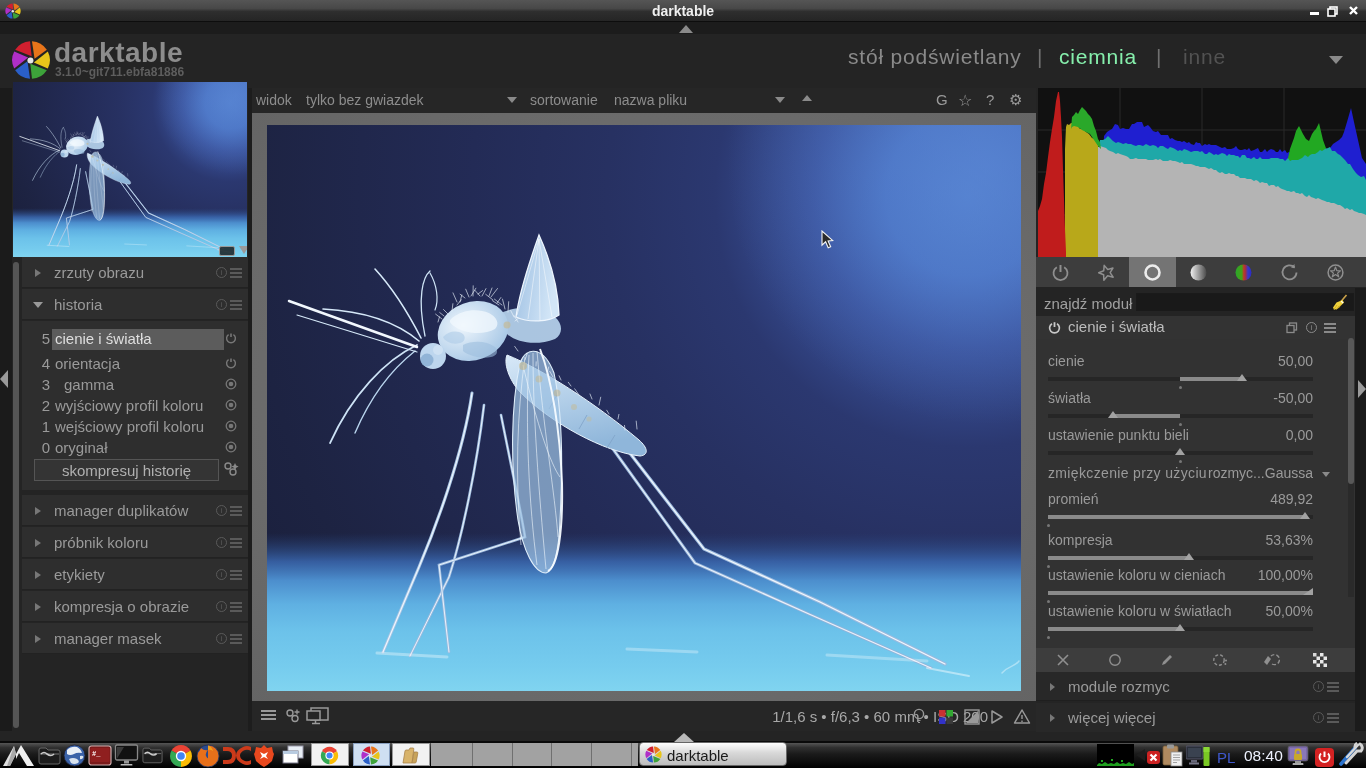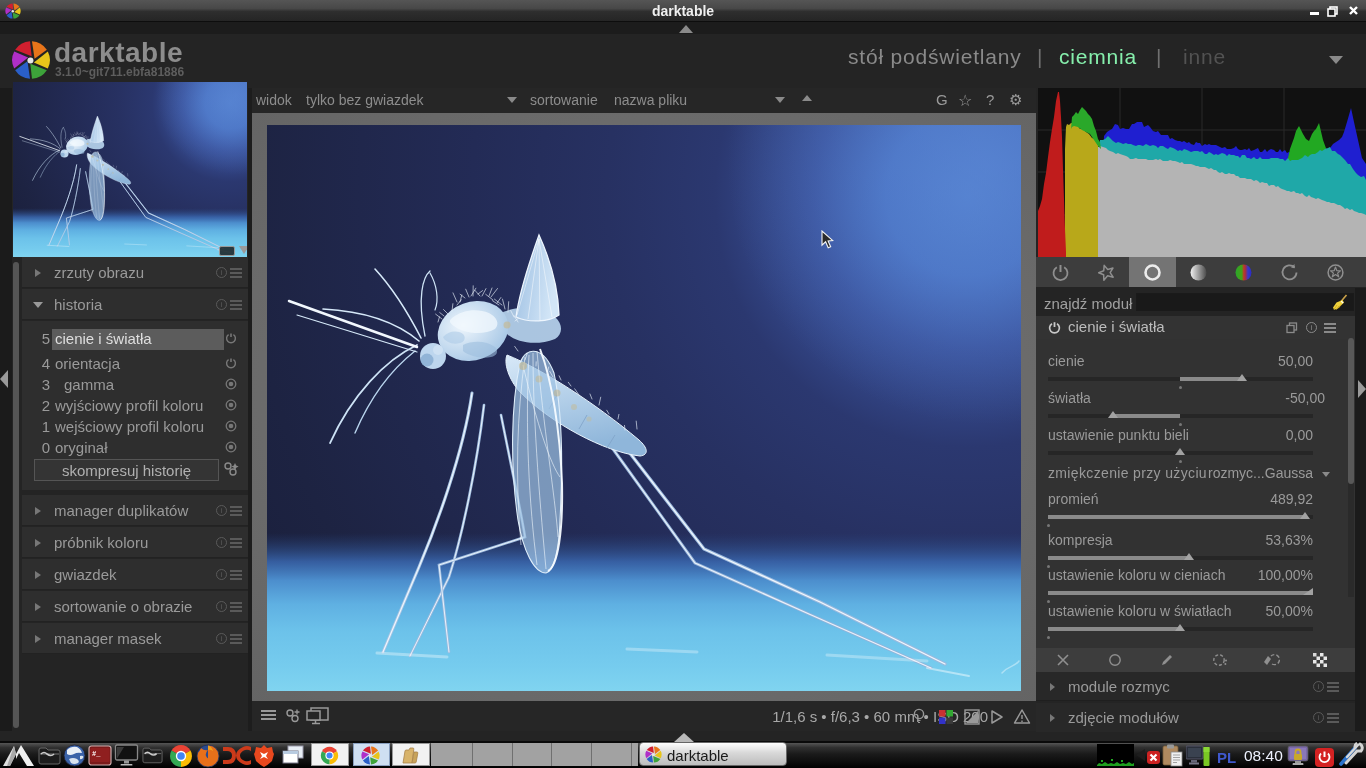--- a/index.html
+++ b/index.html
@@ -277,31 +277,31 @@
     <div class="lbl seclbl">próbnik koloru</div>
  <div class="icoI" style="left:194px;top:10px">i</div>
     <div class="icoH" style="left:208px;top:11px">
       <i></i>
       <i></i>
       <i></i>
     </div>
   </div>
 <div class="abs secrow" style="top:559px">
     <div class="tri-rt"></div>
-    <div class="lbl seclbl">gwiazdek</div>
+    <div class="lbl seclbl">etykiety</div>
  <div class="icoI" style="left:194px;top:10px">i</div>
     <div class="icoH" style="left:208px;top:11px">
       <i></i>
       <i></i>
       <i></i>
     </div>
   </div>
 <div class="abs secrow" style="top:591px">
     <div class="tri-rt"></div>
-    <div class="lbl seclbl">sortowanie o obrazie</div>
+    <div class="lbl seclbl">kompresja o obrazie</div>
  <div class="icoI" style="left:194px;top:10px">i</div>
     <div class="icoH" style="left:208px;top:11px">
       <i></i>
       <i></i>
       <i></i>
     </div>
   </div>
 <div class="abs secrow" style="top:623px">
     <div class="tri-rt"></div>
     <div class="lbl seclbl">manager masek</div>
@@ -462,21 +462,21 @@
     </div>
 </div>
 <div class="abs" id="modbody" style="left:1036px;top:339px;width:319px;height:309px;background:#323232;font-size:15px">
 <div class="slider-label" style="left:12px;top:14px">cienie</div>
     <div class="slider-val" style="left:177px;top:14px;width:100px">50,00</div>
 <div class="track" style="left:12px;top:38px;width:265px"></div>
     <div class="fill" style="left:144px;top:38px;width:62px"></div>
 <div class="mark" style="left:201px;top:35px"></div>
     <div class="dot" style="left:143px;top:47px"></div>
 <div class="slider-label" style="left:12px;top:51px">światła</div>
-    <div class="slider-val" style="left:189px;top:51px;width:100px">-50,00</div>
+    <div class="slider-val" style="left:177px;top:51px;width:100px">-50,00</div>
 <div class="track" style="left:12px;top:75px;width:265px"></div>
     <div class="fill" style="left:77px;top:75px;width:67px"></div>
 <div class="mark" style="left:72px;top:72px"></div>
     <div class="dot" style="left:143px;top:84px"></div>
 <div class="slider-label" style="left:12px;top:88px">ustawienie punktu bieli</div>
     <div class="slider-val" style="left:177px;top:88px;width:100px">0,00</div>
 <div class="track" style="left:12px;top:112px;width:265px"></div>
 <div class="mark" style="left:139px;top:109px"></div>
     <div class="dot" style="left:143px;top:121px"></div>
 <div class="slider-label" style="left:12px;top:126px;letter-spacing:0.35px">zmiękczenie przy użyciu</div>
@@ -543,21 +543,21 @@
 <div class="abs seclbl" style="left:32px;top:6px">module rozmyc</div>
 <div class="icoI" style="left:277px;top:9px">i</div>
     <div class="icoH" style="left:291px;top:10px">
       <i></i>
       <i></i>
       <i></i>
     </div>
   </div>
 <div class="abs" style="left:1036px;top:703px;width:319px;height:29px;background:#282828">
 <div class="abs tri-rt" style="left:14px;top:11px;border-left-color:#777"></div>
-<div class="abs seclbl" style="left:32px;top:6px">zdjęcie modułów</div>
+<div class="abs seclbl" style="left:32px;top:6px">więcej więcej</div>
 <div class="icoI" style="left:277px;top:9px">i</div>
     <div class="icoH" style="left:291px;top:10px">
       <i></i>
       <i></i>
       <i></i>
     </div>
   </div>
 
 <div class="abs" style="left:1355px;top:288px;width:11px;height:443px;background:#1b1b1b"></div>
 <div class="abs" style="left:1348px;top:339px;width:6px;height:258px;background:#2a2a2a"></div>
@@ -672,21 +672,21 @@
     <path d="M11,11 H18 M11,13.5 H18 M11,16 H18 M11,18.5 H15" stroke="#999" stroke-width="0.9"></path>
   </svg>
 <svg class="abs" style="left:1186px;top:745px" width="24" height="22" viewBox="0 0 24 22">
     <rect x="0" y="1" width="17" height="13" rx="1" fill="#2a2f3a" stroke="#556" stroke-width="1"></rect>
     <rect x="2" y="3" width="13" height="9" fill="#3a4250"></rect>
     <rect x="5" y="15" width="6" height="2.5" fill="#667"></rect>
     <rect x="3" y="17.5" width="10" height="2" fill="#778"></rect>
     <rect x="17.5" y="2" width="6" height="19" rx="1" fill="#7ac824"></rect>
     <rect x="17.5" y="2" width="6" height="5" fill="#8ad834"></rect>
   </svg>
-<div class="abs" style="left:1217px;top:749px;color:#3f58cc;font-size:15px;font-weight:bold">PL</div>
+<div class="abs" style="left:1217px;top:749px;color:#3f58cc;font-size:15px;font-weight:normal">PL</div>
 <div class="abs" style="left:1244px;top:747px;color:#eef2ff;font-size:15.5px">08:40</div>
 <svg class="abs" style="left:1287px;top:745px" width="22" height="22" viewBox="0 0 22 22">
     <rect x="1" y="1" width="20" height="15" rx="2" fill="#7a68a8" stroke="#555" stroke-width="0.8"></rect>
     <rect x="3" y="3" width="16" height="11" fill="#8a78b8"></rect>
     <rect x="7" y="9" width="8" height="6" rx="1" fill="#c8a828"></rect>
     <path d="M8.5,9 V7 Q8.5,4.5 11,4.5 Q13.5,4.5 13.5,7 V9" fill="none" stroke="#c8a828" stroke-width="1.8"></path>
     <rect x="8" y="16" width="6" height="2" fill="#999"></rect>
     <path d="M6,18 L16,18 Q17.5,20 15,20 L7,20 Q4.5,20 6,18 Z" fill="#aaa"></path>
   </svg>
 <div class="abs" style="left:1315px;top:748px;width:19px;height:19px;background:#d42222;border-radius:4px"></div>

